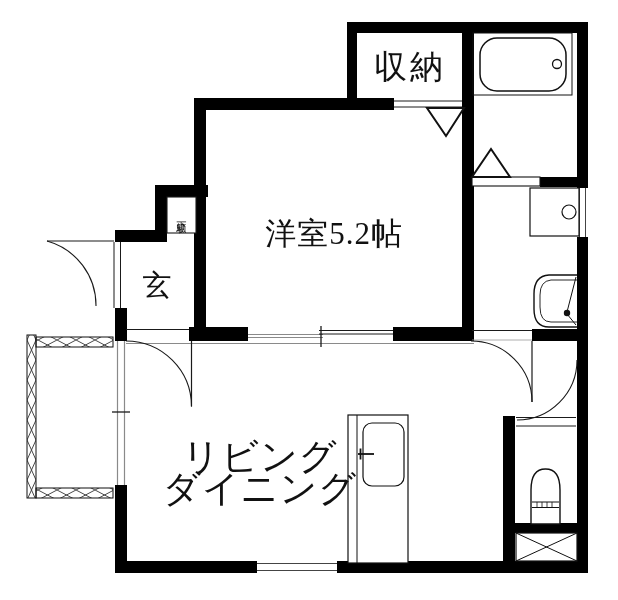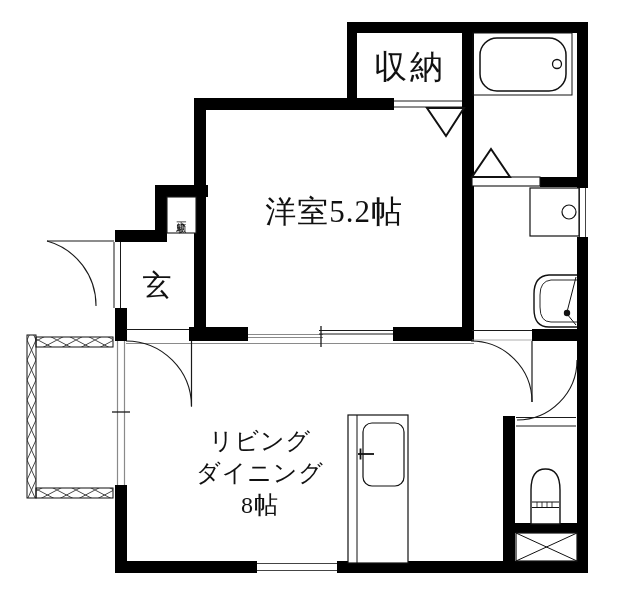--- a/index.html
+++ b/index.html
@@ -5,21 +5,21 @@
   html,body{margin:0;padding:0;background:#ffffff;}
   #canvas{position:relative;width:618px;height:600px;background:#ffffff;overflow:hidden;
           font-family:"Liberation Serif","DejaVu Serif",serif;}
   #plan-svg{position:absolute;left:0;top:0;}
   .lbl{position:absolute;transform:translate(-50%,-50%);color:#111;white-space:nowrap;
        text-align:center;line-height:1.0;}
   .lbl-closet{font-size:33px;letter-spacing:3px;}
   .lbl-yoshitsu{font-size:31px;letter-spacing:1px;}
   .lbl-genkan{font-size:29px;}
   .lbl-shoe{font-size:10px;writing-mode:vertical-rl;letter-spacing:1px;line-height:1;}
-  .lbl-ldk{font-size:24px;line-height:32px;letter-spacing:1px;}
+  .lbl-ldk{font-size:37px;line-height:32px;letter-spacing:1px;}
 </style>
 </head>
 <body>
 
 <div id="canvas">
 
 <svg id="plan-svg" width="618" height="600" viewBox="0 0 618 600">
   <defs>
     <pattern id="latH" width="19" height="10" patternUnits="userSpaceOnUse">
       <path d="M0,0 L19,10 M0,10 L19,0" stroke="#333" stroke-width="0.9" fill="none"></path>
@@ -148,22 +148,21 @@
   <g fill="none" stroke="#111">
     <rect x="348" y="415" width="60" height="148" fill="#fff" stroke-width="1.2"></rect>
     <path d="M357,415 V563" stroke-width="1"></path>
     <rect x="363" y="423" width="41" height="63" rx="9" ry="9" stroke-width="1.2"></rect>
     <path d="M358,454 H374" stroke-width="1.8"></path>
     <path d="M360.5,448.5 V459.5" stroke-width="1.8"></path>
   </g>
 </svg>
 
   <div class="lbl lbl-closet" style="left:410px;top:67px;">収納</div>
-  <div class="lbl lbl-yoshitsu" style="left:334px;top:211px;">洋室5.2帖</div>
+  <div class="lbl lbl-yoshitsu" style="left:334px;top:233px;">洋室5.2帖</div>
   <div class="lbl lbl-genkan" style="left:157px;top:285px;">玄</div>
   <div class="lbl lbl-shoe" style="left:181px;top:215px;">下駄箱</div>
   <div class="lbl lbl-ldk" style="left:260px;top:473px;">
     <div>リビング</div>
     <div>ダイニング</div>
-    <div>8帖</div>
   </div>
 
 </div>
 
 </body></html>

